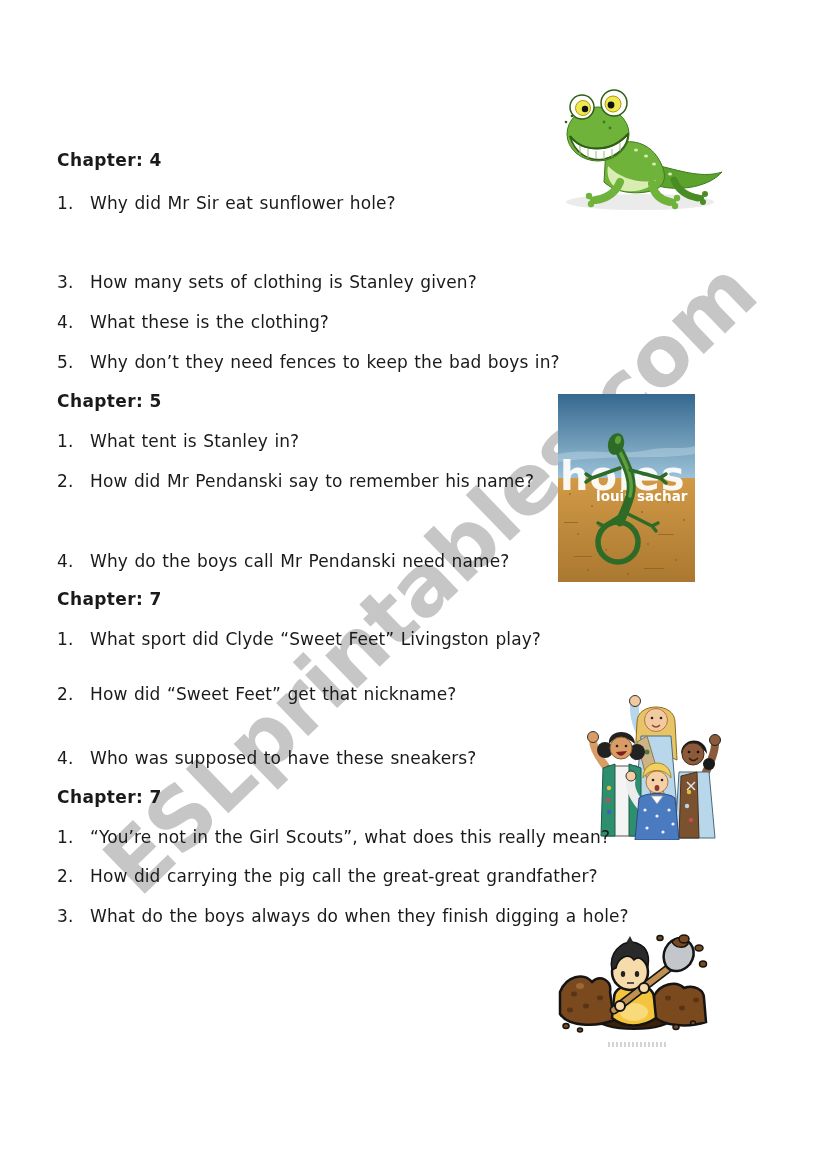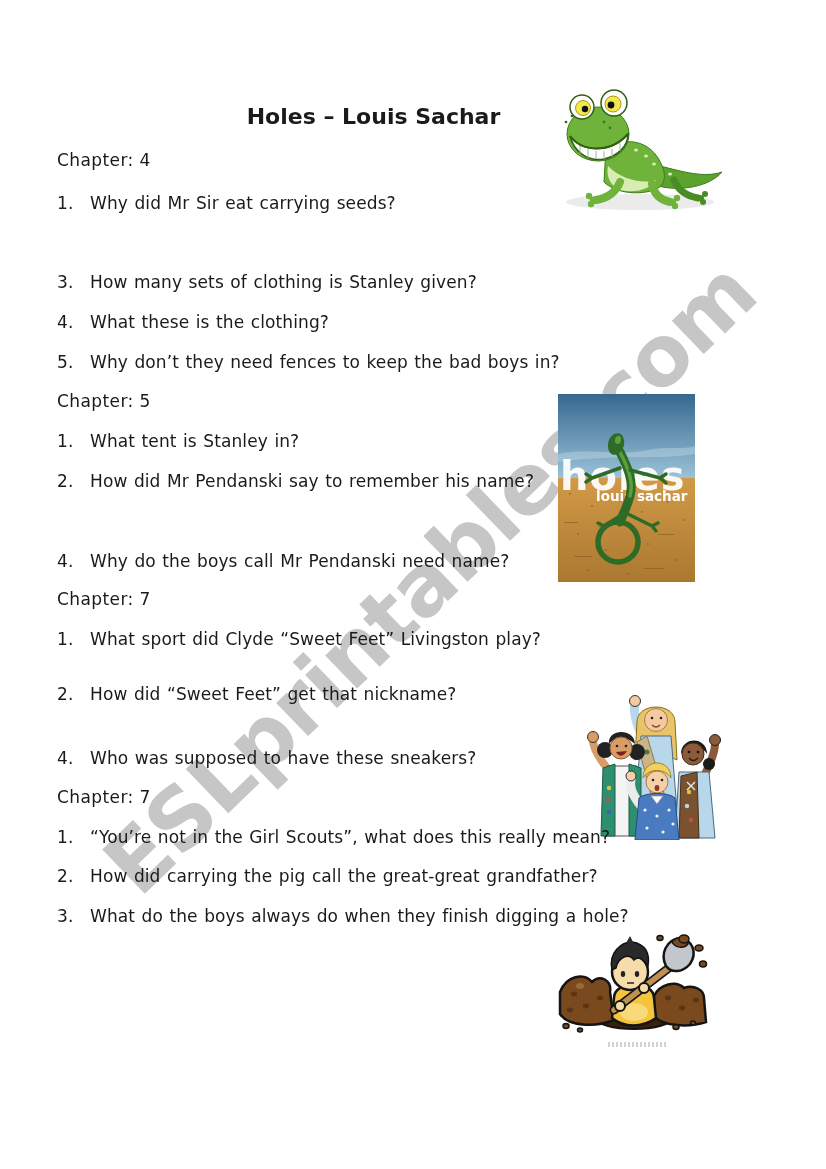--- a/index.html
+++ b/index.html
@@ -6,21 +6,21 @@
   #page{position:relative;width:826px;height:1169px;background:#ffffff;overflow:hidden;
         font-family:"DejaVu Sans",sans-serif;color:#1a1a1a;margin:0 auto;}
   
   .wm{position:absolute;left:430px;top:578px;
       transform:translate(-50%,-50%) rotate(-44deg);
       font-size:84px;font-weight:bold;color:#c6c6c6;letter-spacing:-1px;
       white-space:nowrap;z-index:1;}
   
   #title{position:absolute;left:57px;top:104px;width:633px;text-align:center;
          font-size:22px;font-weight:bold;z-index:3;}
-  .h{position:absolute;left:57px;font-size:17px;font-weight:normal;letter-spacing:.4px;
+  .h{position:absolute;left:57px;font-size:17px;font-weight:bold;letter-spacing:.4px;
      white-space:nowrap;z-index:3;}
   .q{position:absolute;left:57px;font-size:17px;white-space:nowrap;z-index:3;
      letter-spacing:.1px;word-spacing:1px;}
   .num{display:inline-block;width:33px;}
   
   .art{position:absolute;z-index:2;}
   #gecko{left:548px;top:88px;}
   #cover{left:558px;top:394px;}
   #scouts{left:583px;top:692px;}
   #digger{left:556px;top:934px;}
@@ -29,24 +29,23 @@
             opacity:.85;}
   svg text{font-family:"DejaVu Sans",sans-serif;}
 </style>
 </head>
 <body>
 
 <div id="page">
 
   <div class="wm">ESLprintables.com</div>
 
-  <div id="title">Holes – Louis Sachar</div>
 
   <div class="h" style="top:150px">Chapter: 4</div>
-  <div class="q" style="top:193px"><span class="num">1.</span><span>Why did Mr Sir eat carrying seeds?</span></div>
+  <div class="q" style="top:193px"><span class="num">1.</span><span>Why did Mr Sir eat sunflower hole?</span></div>
   <div class="q" style="top:272px"><span class="num">3.</span><span>How many sets of clothing is Stanley given?</span></div>
   <div class="q" style="top:312px"><span class="num">4.</span><span>What these is the clothing?</span></div>
   <div class="q" style="top:352px"><span class="num">5.</span><span>Why don’t they need fences to keep the bad boys in?</span></div>
 
   <div class="h" style="top:391px">Chapter: 5</div>
   <div class="q" style="top:431px"><span class="num">1.</span><span>What tent is Stanley in?</span></div>
   <div class="q" style="top:471px"><span class="num">2.</span><span>How did Mr Pendanski say to remember his name?</span></div>
   <div class="q" style="top:551px"><span class="num">4.</span><span>Why do the boys call Mr Pendanski need name?</span></div>
 
   <div class="h" style="top:589px">Chapter: 7</div>

